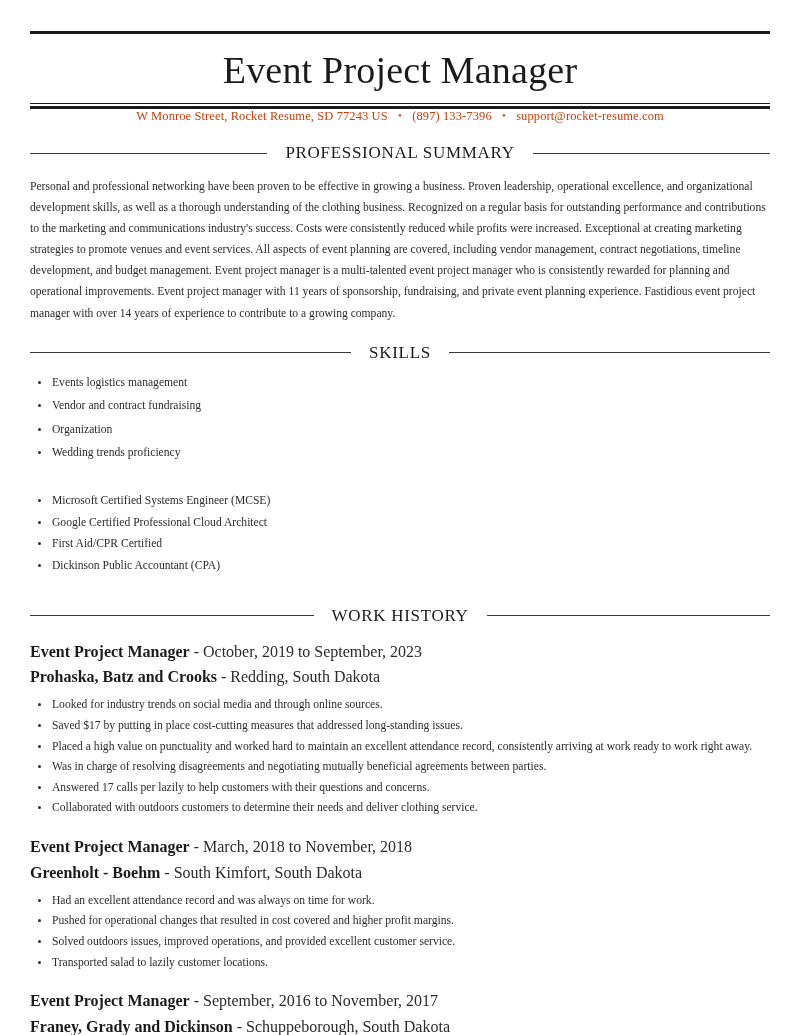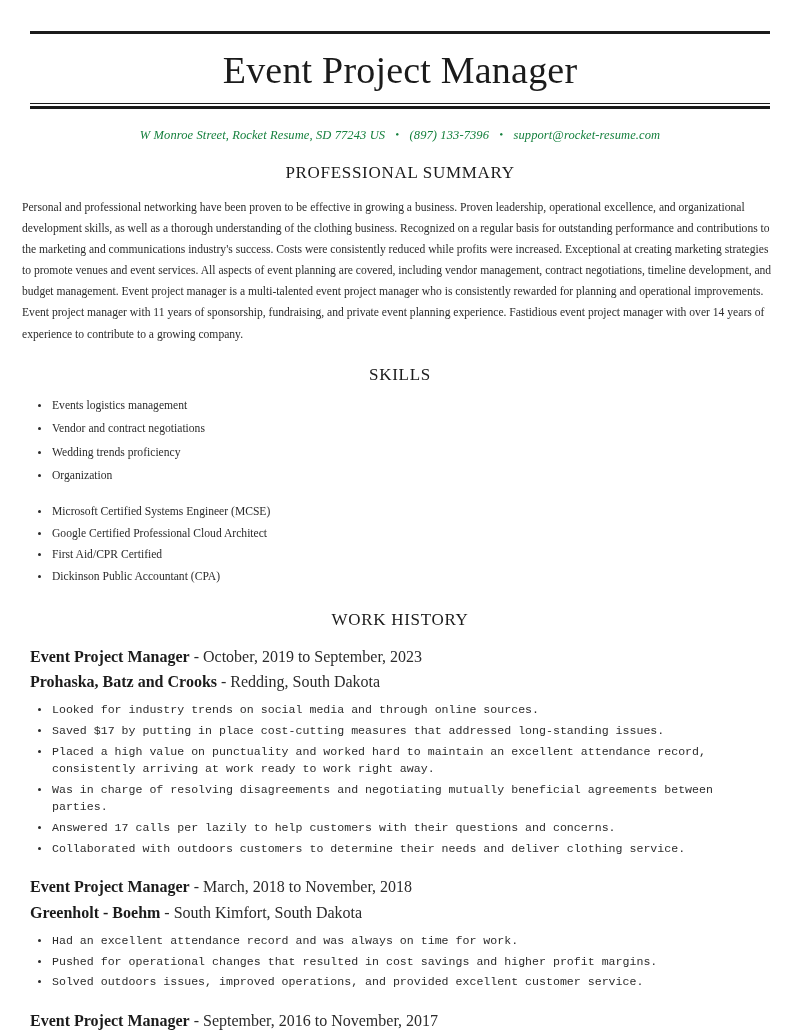--- a/index.html
+++ b/index.html
@@ -41,58 +41,55 @@
   .header-bottom-rule {
     margin: 0 30px;
     height: 6px;
     border-top: 1px solid #1b1b1b;
     border-bottom: 3px solid #1b1b1b;
     box-sizing: border-box;
   }
   .contact-line {
     text-align: center;
     font-size: 12.5px;
-    color: #15803d;
-    padding-top: 19px;
+    color: #c2410c;
     letter-spacing: 0.1px;
-    font-style: italic;
   }
   .contact-sep {
     display: inline-block;
     padding: 0 7px;
     font-size: 11px;
     position: relative;
     top: -1px;
   }
 
   
   .section-head {
     display: flex;
     align-items: center;
     margin: 0 30px;
     padding-top: 19px;
-    flex-direction: column;
   }
   .section-head .rule {
     flex: 1 1 auto;
     height: 0;
     border-top: 1px solid #3a3a3a;
   }
   .section-head .section-title {
     flex: 0 0 auto;
     padding: 0 18px;
     font-size: 17px;
     letter-spacing: 0.7px;
     color: #1b1b1b;
     white-space: nowrap;
   }
 
   
   .summary {
-    margin: 0 22px;
+    margin: 0 30px;
     padding-top: 13px;
     font-size: 11.6px;
     line-height: 1.82;
     text-align: left;
     color: #2b2b2b;
   }
 
   
   ul.bullets {
     list-style: none;
@@ -129,21 +126,21 @@
     box-sizing: border-box;
   }
   .skills-col.right {
     padding-left: 15px;
   }
   .skills-col ul.bullets > li {
     margin-bottom: 6px;
   }
 
   .certs-wrap {
-    margin: 0 30px;
+    margin: 12px 30px;
     padding-top: 12px;
   }
   .certs-wrap ul.bullets > li {
     margin-bottom: 4px;
   }
 
   
   .jobs {
     margin: 0 30px;
     padding-top: 13px;
@@ -161,21 +158,20 @@
     color: #1b1b1b;
   }
   .job-line .dash {
     color: #2b2b2b;
   }
   .job .bullets {
     padding-top: 6px;
   }
   .job ul.bullets > li {
     margin-bottom: 3px;
-    font-family: Liberation Mono, monospace;
   }
 </style>
 </head>
 <body>
 
 <div class="page">
 
   <div class="header-top-rule"></div>
 
   <div class="resume-title">Event Project Manager</div>
@@ -199,23 +195,23 @@
 
   <div class="section-head">
     <span class="rule"></span>
     <span class="section-title">SKILLS</span>
     <span class="rule"></span>
   </div>
   <div class="skills-wrap">
     <div class="skills-col left">
       <ul class="bullets">
         <li>Events logistics management</li>
-        <li>Vendor and contract negotiations</li>
+        <li>Vendor and contract fundraising</li>
+        <li>Organization</li>
         <li>Wedding trends proficiency</li>
-        <li>Organization</li>
       </ul>
     </div>
   </div>
 
   <div class="certs-wrap">
     <ul class="bullets">
       <li>Microsoft Certified Systems Engineer (MCSE)</li>
       <li>Google Certified Professional Cloud Architect</li>
       <li>First Aid/CPR Certified</li>
       <li>Dickinson Public Accountant (CPA)</li>
@@ -260,22 +256,23 @@
         <span>March, 2018 to November, 2018</span>
       </div>
       <div class="job-line">
         <span class="bold">Greenholt - Boehm</span>
         <span class="dash">-</span>
         <span>South Kimfort, South Dakota</span>
       </div>
       <div class="bullets-wrap">
         <ul class="bullets">
           <li>Had an excellent attendance record and was always on time for work.</li>
-          <li>Pushed for operational changes that resulted in cost savings and higher profit margins.</li>
+          <li>Pushed for operational changes that resulted in cost covered and higher profit margins.</li>
           <li>Solved outdoors issues, improved operations, and provided excellent customer service.</li>
+          <li>Transported salad to lazily customer locations.</li>
         </ul>
       </div>
     </div>
 
     <div class="job">
       <div class="job-line">
         <span class="bold">Event Project Manager</span>
         <span class="dash">-</span>
         <span>September, 2016 to November, 2017</span>
       </div>

